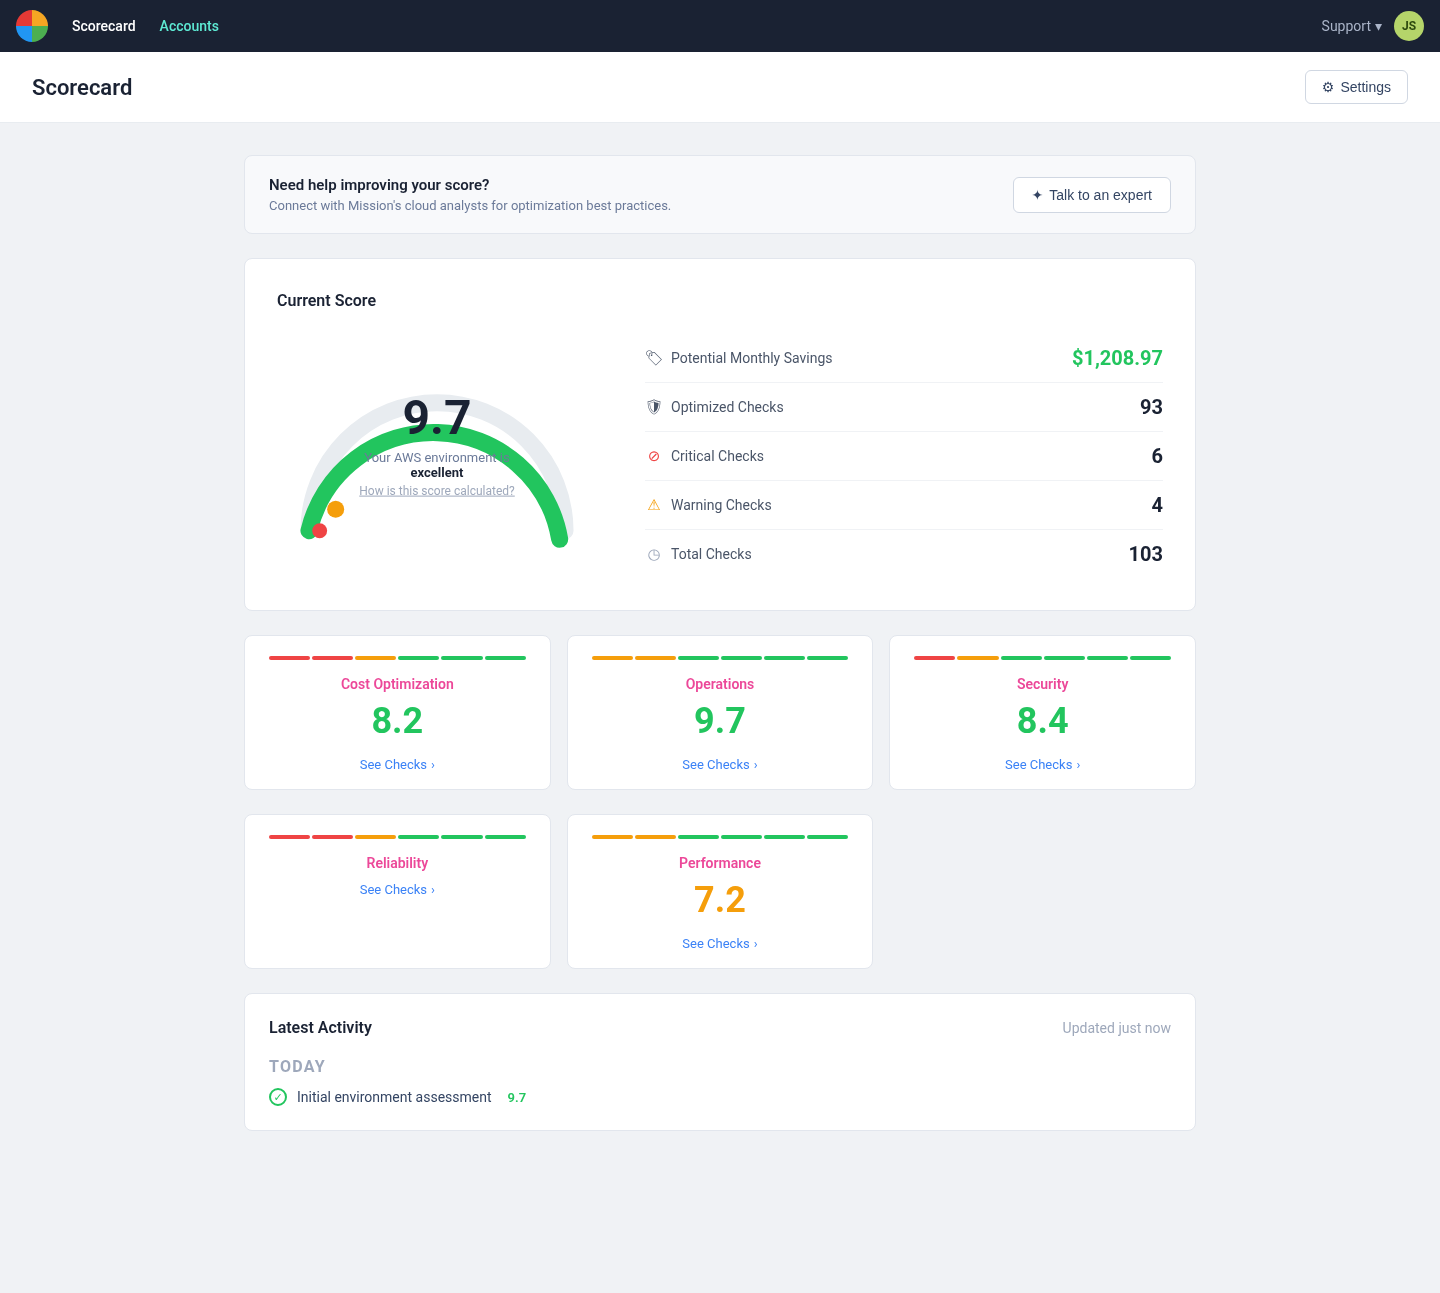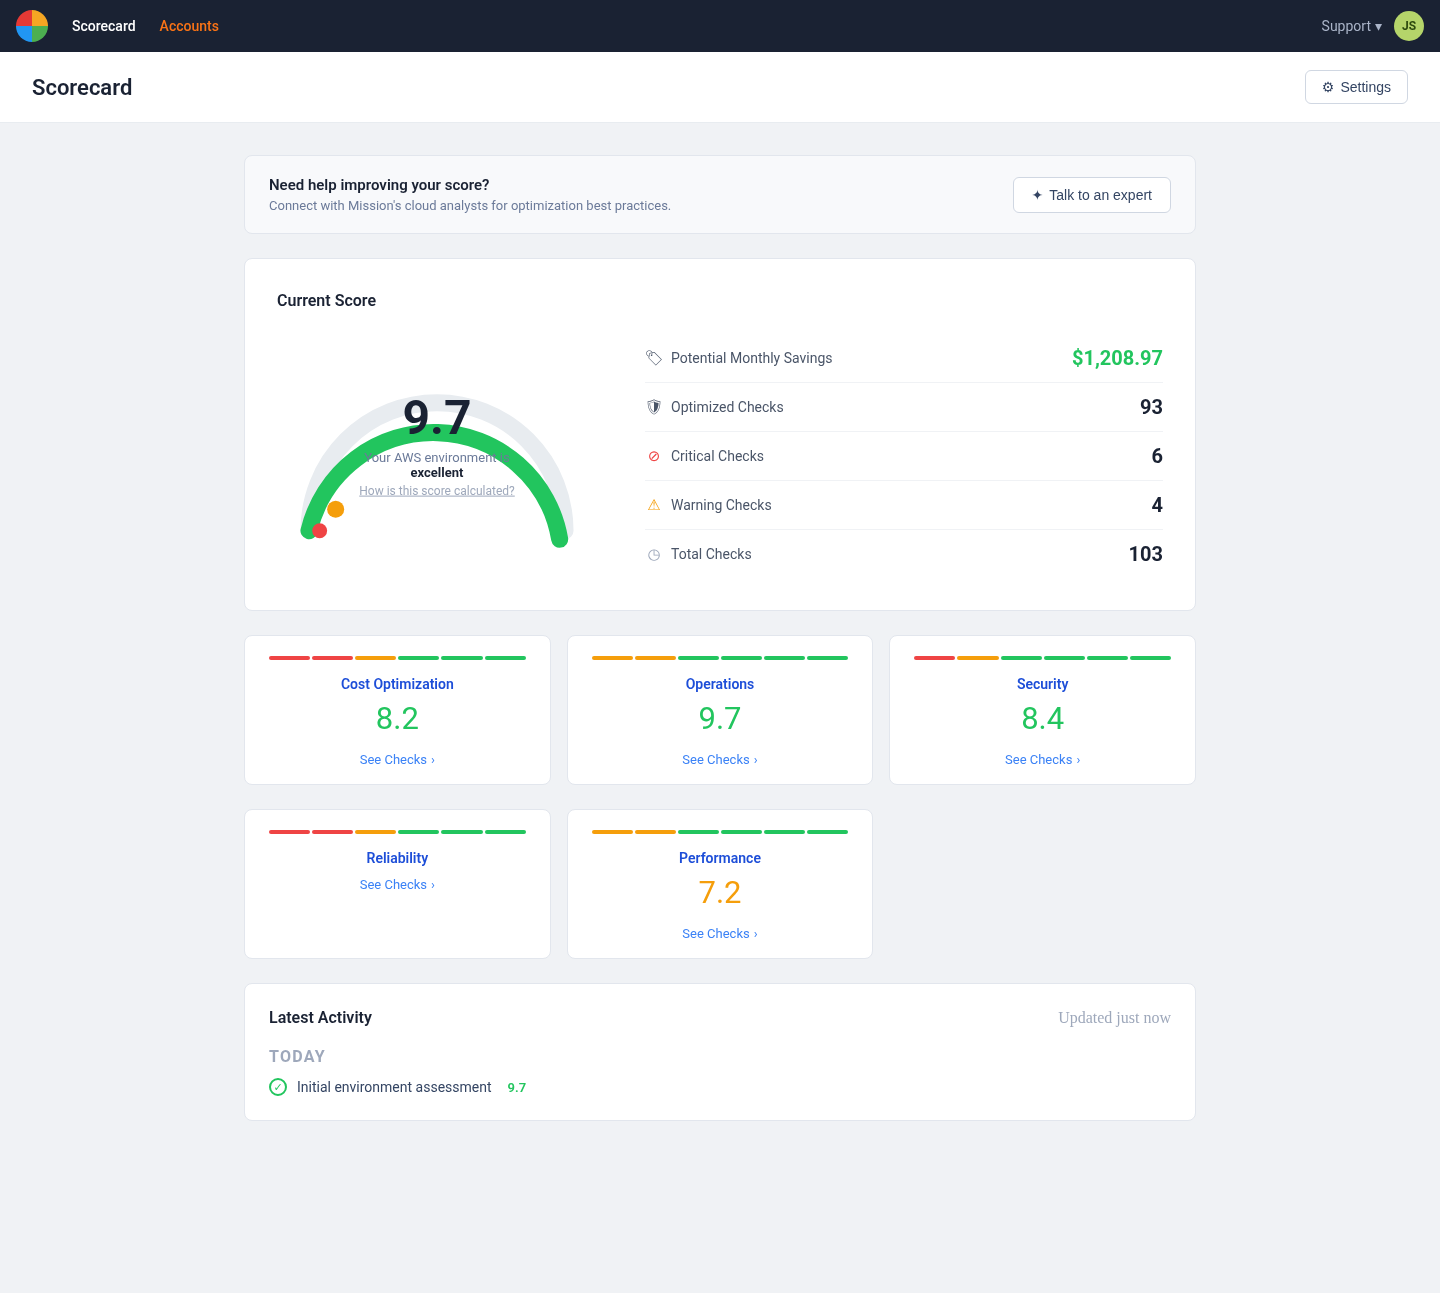--- a/index.html
+++ b/index.html
@@ -15,21 +15,21 @@
       gap: 24px;
     }
     .navbar-logo {
       width: 32px;
       height: 32px;
       border-radius: 50%;
       background: conic-gradient(#f5a623 0deg 90deg, #4caf50 90deg 180deg, #2196f3 180deg 270deg, #e53935 270deg 360deg);
       flex-shrink: 0;
     }
     .navbar-link {
-      color: #f97316;
+      color: #5eead4;
       font-size: 14px;
       font-weight: 500;
       cursor: pointer;
       text-decoration: none;
     }
     .navbar-link.active { color: #fff; }
     .navbar-right {
       margin-left: auto;
       display: flex;
       align-items: center;
@@ -248,26 +248,26 @@
       gap: 2px;
     }
     .bar-seg {
       height: 4px;
       flex: 1;
       border-radius: 2px;
     }
     .category-card-name {
       font-size: 14px;
       font-weight: 600;
-      color: #1d4ed8;
+      color: #ec4899;
       margin-bottom: 8px;
     }
     .category-card-score {
-      font-size: 31px;
-      font-weight: 400;
+      font-size: 36px;
+      font-weight: 700;
       margin-bottom: 12px;
     }
     .category-card-score.green { color: #22c55e; }
     .category-card-score.yellow { color: #f59e0b; }
     .category-card-score.red { color: #ef4444; }
     .category-card-link {
       font-size: 13px;
       color: #3b82f6;
       cursor: pointer;
       text-decoration: none;
@@ -289,23 +289,22 @@
       justify-content: space-between;
       margin-bottom: 20px;
     }
     .activity-title {
       font-size: 16px;
       font-weight: 600;
       color: #1a2233;
       text-align: center;
     }
     .activity-updated {
-      font-size: 16px;
+      font-size: 14px;
       color: #9ea8bb;
-      font-family: Liberation Serif, serif;
     }
     .activity-section-label {
       font-size: 16px;
       font-weight: 700;
       color: #9ea8bb;
       letter-spacing: 0.08em;
       margin-bottom: 12px;
     }
     .activity-item {
       display: flex;

